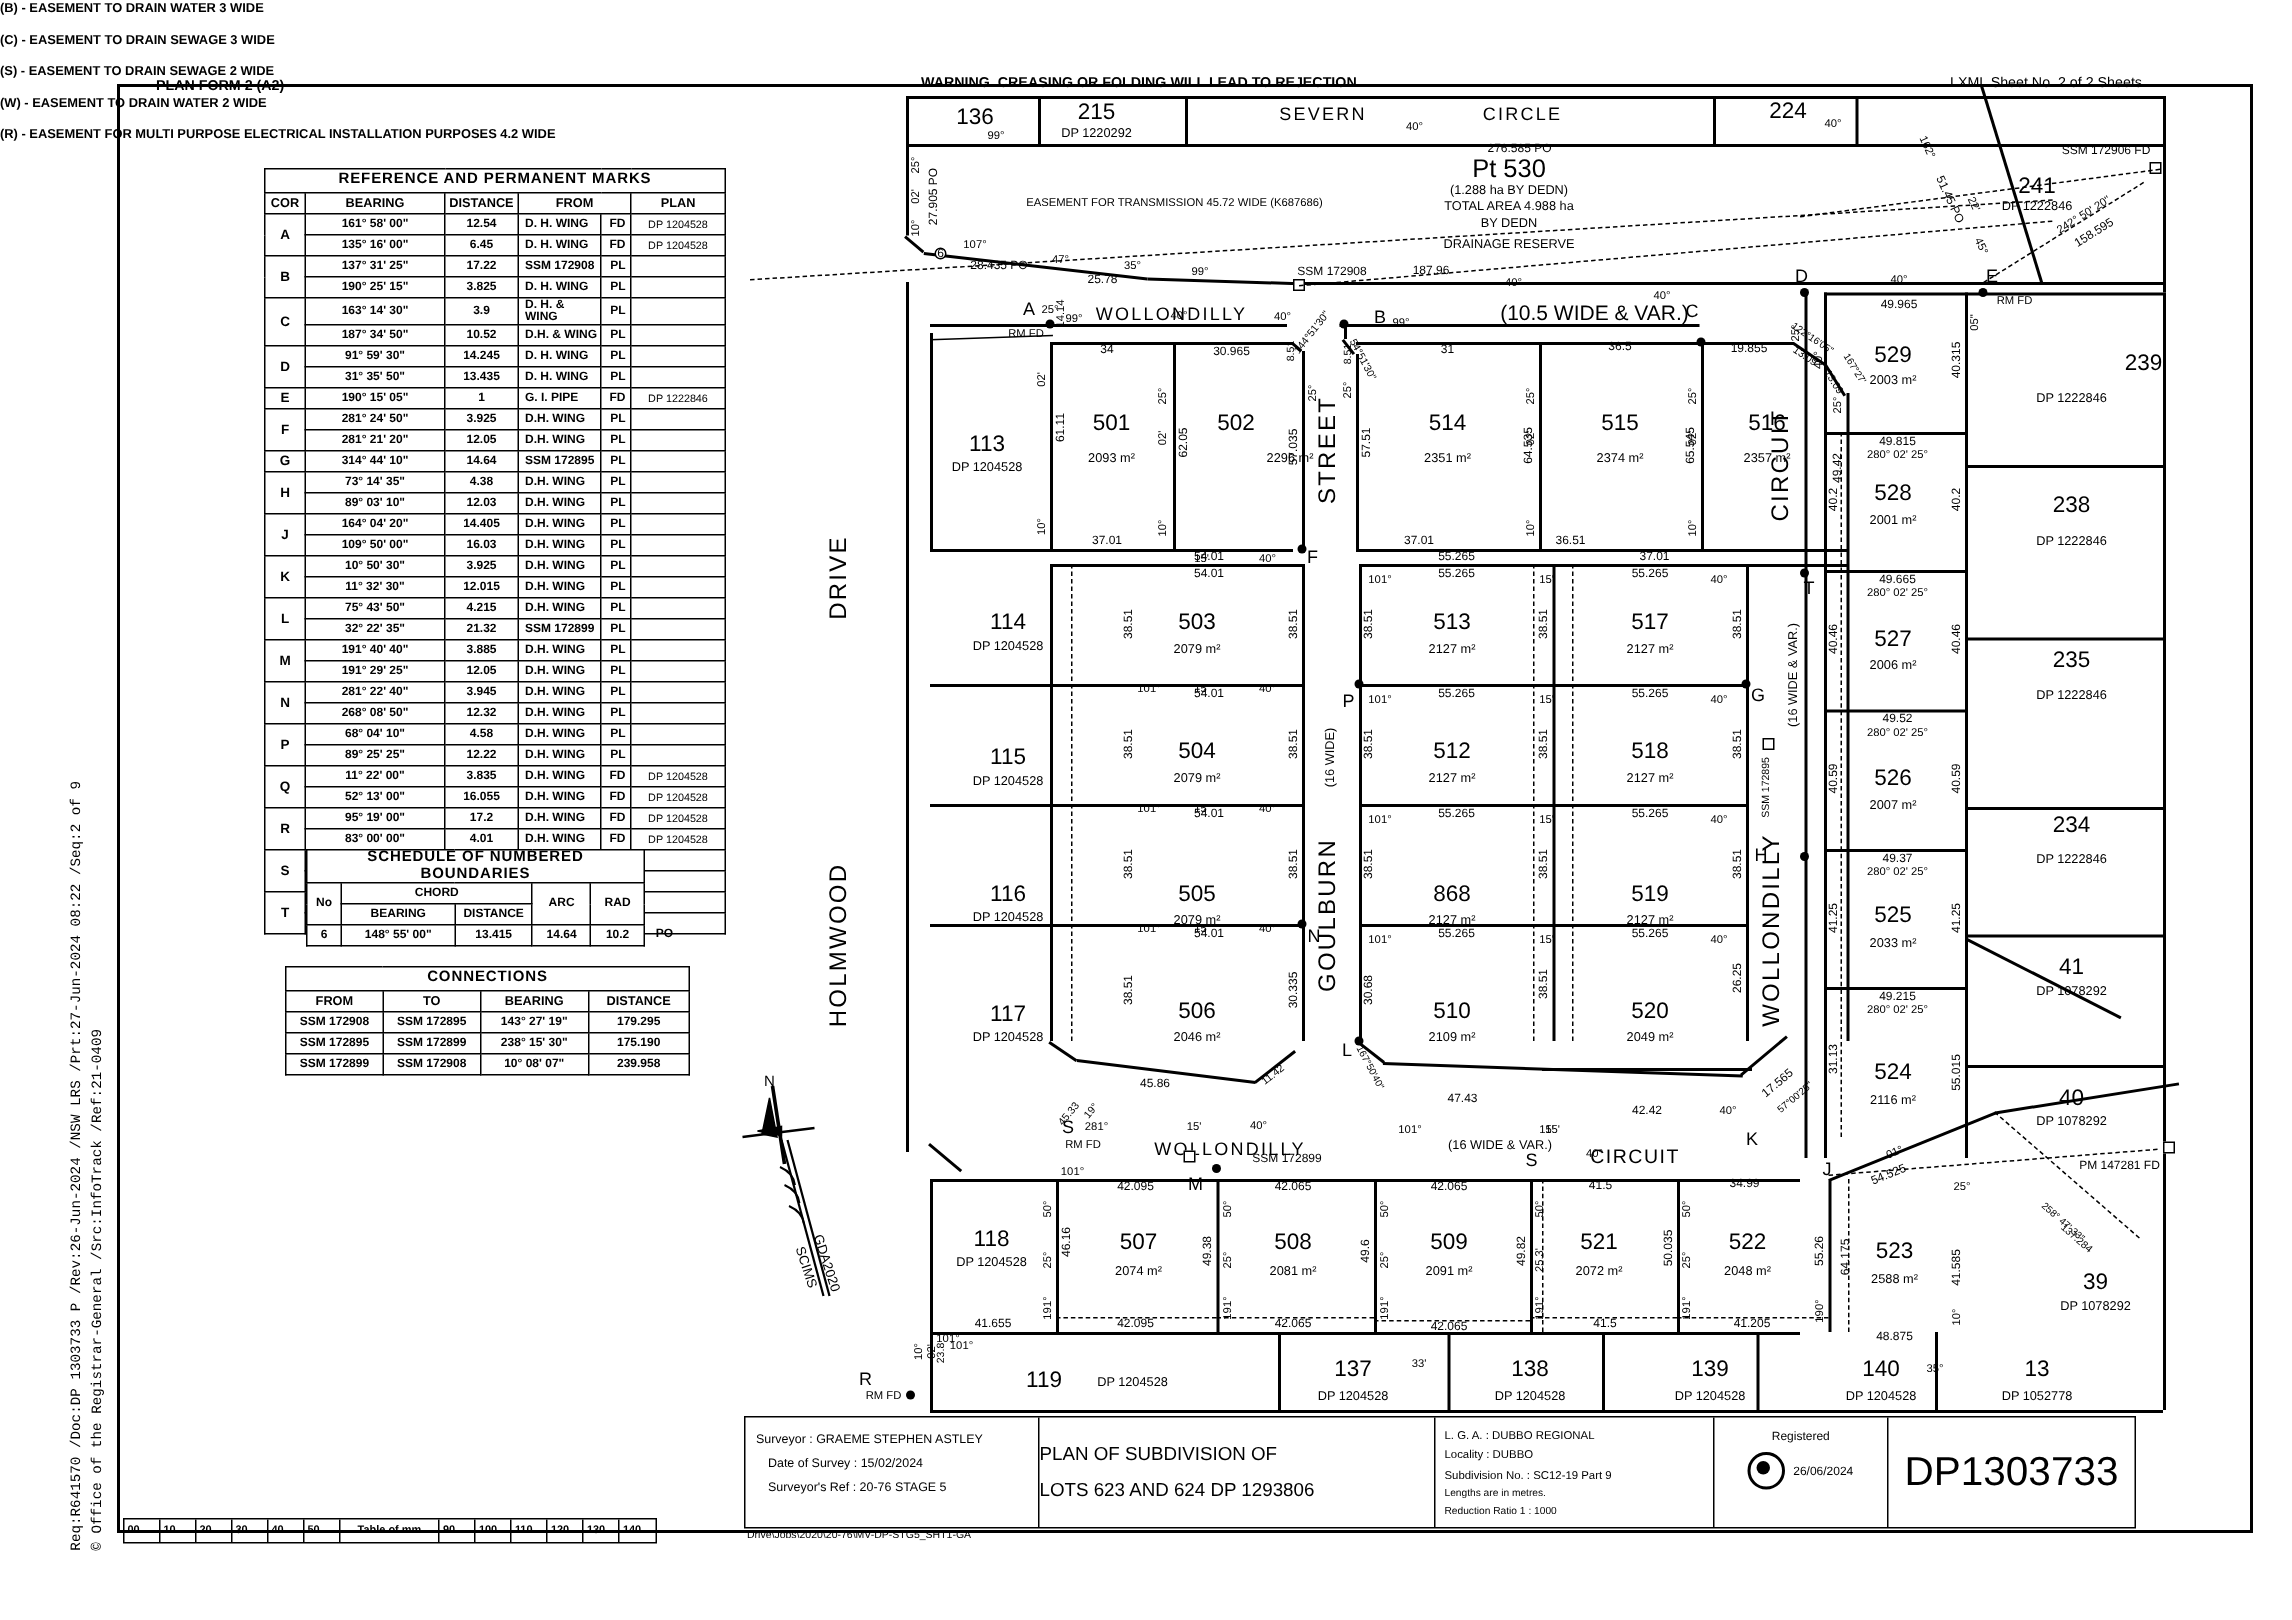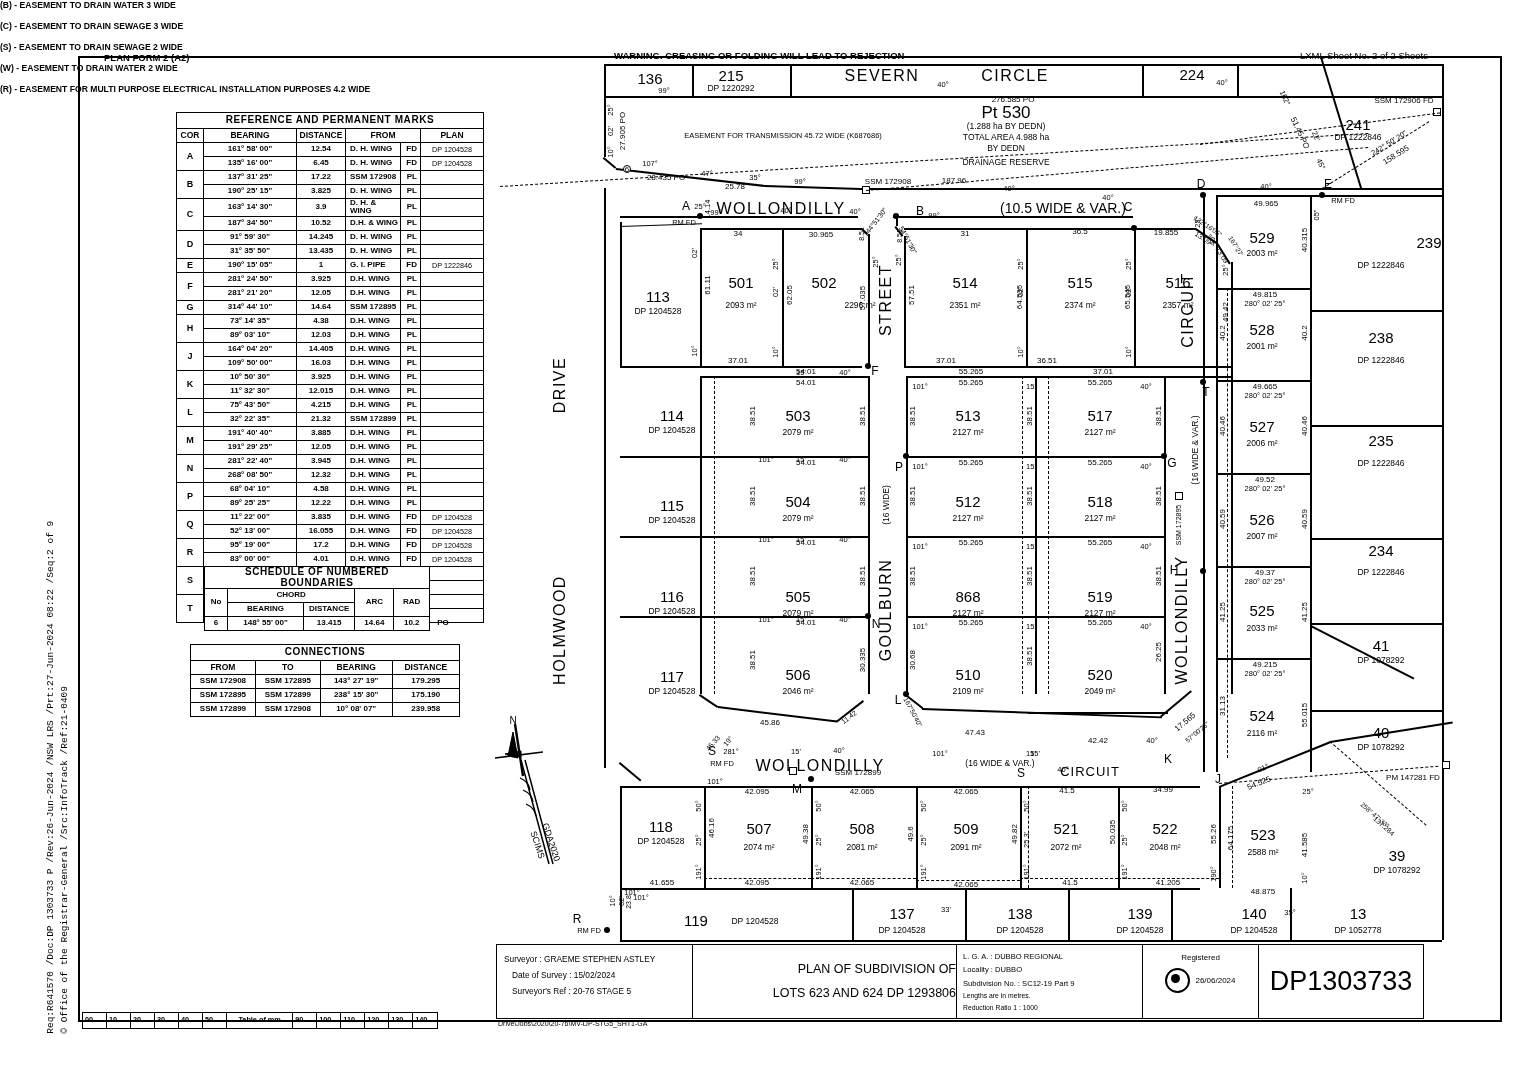--- a/index.html
+++ b/index.html
@@ -49,36 +49,36 @@
   
   .dim{position:absolute;transform:translate(-50%,-50%);font-size:8px;white-space:nowrap;}
   .dimv{position:absolute;transform:translate(-50%,-50%) rotate(-90deg);font-size:8px;white-space:nowrap;}
   .brg{position:absolute;transform:translate(-50%,-50%);font-size:7.5px;white-space:nowrap;}
   .brgv{position:absolute;transform:translate(-50%,-50%) rotate(-90deg);font-size:7.5px;white-space:nowrap;}
   .esm{position:absolute;transform:translate(-50%,-50%);font-size:7.5px;white-space:nowrap;}
   .corner{position:absolute;transform:translate(-50%,-50%);font-size:12px;}
   .rm{position:absolute;transform:translate(-50%,-50%);font-size:7.5px;white-space:nowrap;}
 
   
-  .street{position:absolute;transform:translate(-50%,-50%);font-size:16px;letter-spacing:1.5px;white-space:nowrap;}
+  .street{position:absolute;transform:translate(-50%,-50%);font-size:12px;letter-spacing:1.5px;white-space:nowrap;}
   .streetv{position:absolute;transform:translate(-50%,-50%) rotate(-90deg);font-size:16px;letter-spacing:1.5px;white-space:nowrap;}
   .streetsm{font-size:13px;letter-spacing:1px;}
 
   
   .hdrtxt{position:absolute;font-size:9.5px;font-weight:bold;white-space:nowrap;}
 
   
   .leg{position:absolute;font-size:8.6px;font-weight:bold;white-space:nowrap;}
 
   
   #titleblock{position:absolute;left:496px;top:944px;width:926px;height:73px;border:1.6px solid #000;display:flex;}
   #titleblock > div{border-right:1.6px solid #000;box-sizing:border-box;position:relative;}
   #titleblock > div:last-child{border-right:none;}
   .tb-l{font-size:8.3px;line-height:1.9;padding:7px 0 0 7px;}
-  .tb-c{display:flex;flex-direction:column;align-items:flex-end;justify-content:center;font-size:12.5px;line-height:1.9;}
+  .tb-c{display:flex;flex-direction:column;align-items:flex-start;justify-content:center;font-size:12.5px;line-height:1.9;}
   .tb-lga{font-size:7.6px;line-height:1.75;padding:5px 0 0 6px;}
   .tb-reg{display:flex;flex-direction:column;align-items:center;justify-content:flex-start;padding-top:8px;font-size:8px;}
   .tb-dp{display:flex;align-items:center;justify-content:center;font-size:27px;}
   .stamp{width:21px;height:21px;border-radius:50%;border:2px solid #000;display:inline-block;position:relative;margin-right:5px;vertical-align:middle;}
   .stamp:after{content:"";position:absolute;left:4px;top:4px;width:9px;height:9px;border-radius:50%;background:#000;}
 
   
   #scaletbl{position:absolute;left:82px;top:1012px;width:354px;height:15px;display:flex;border:1.3px solid #000;}
   #scaletbl div{border-right:1.2px solid #000;font-size:7.3px;font-weight:bold;padding-left:2px;box-sizing:border-box;line-height:13px;}
   #scaletbl div:last-child{border-right:none;}

